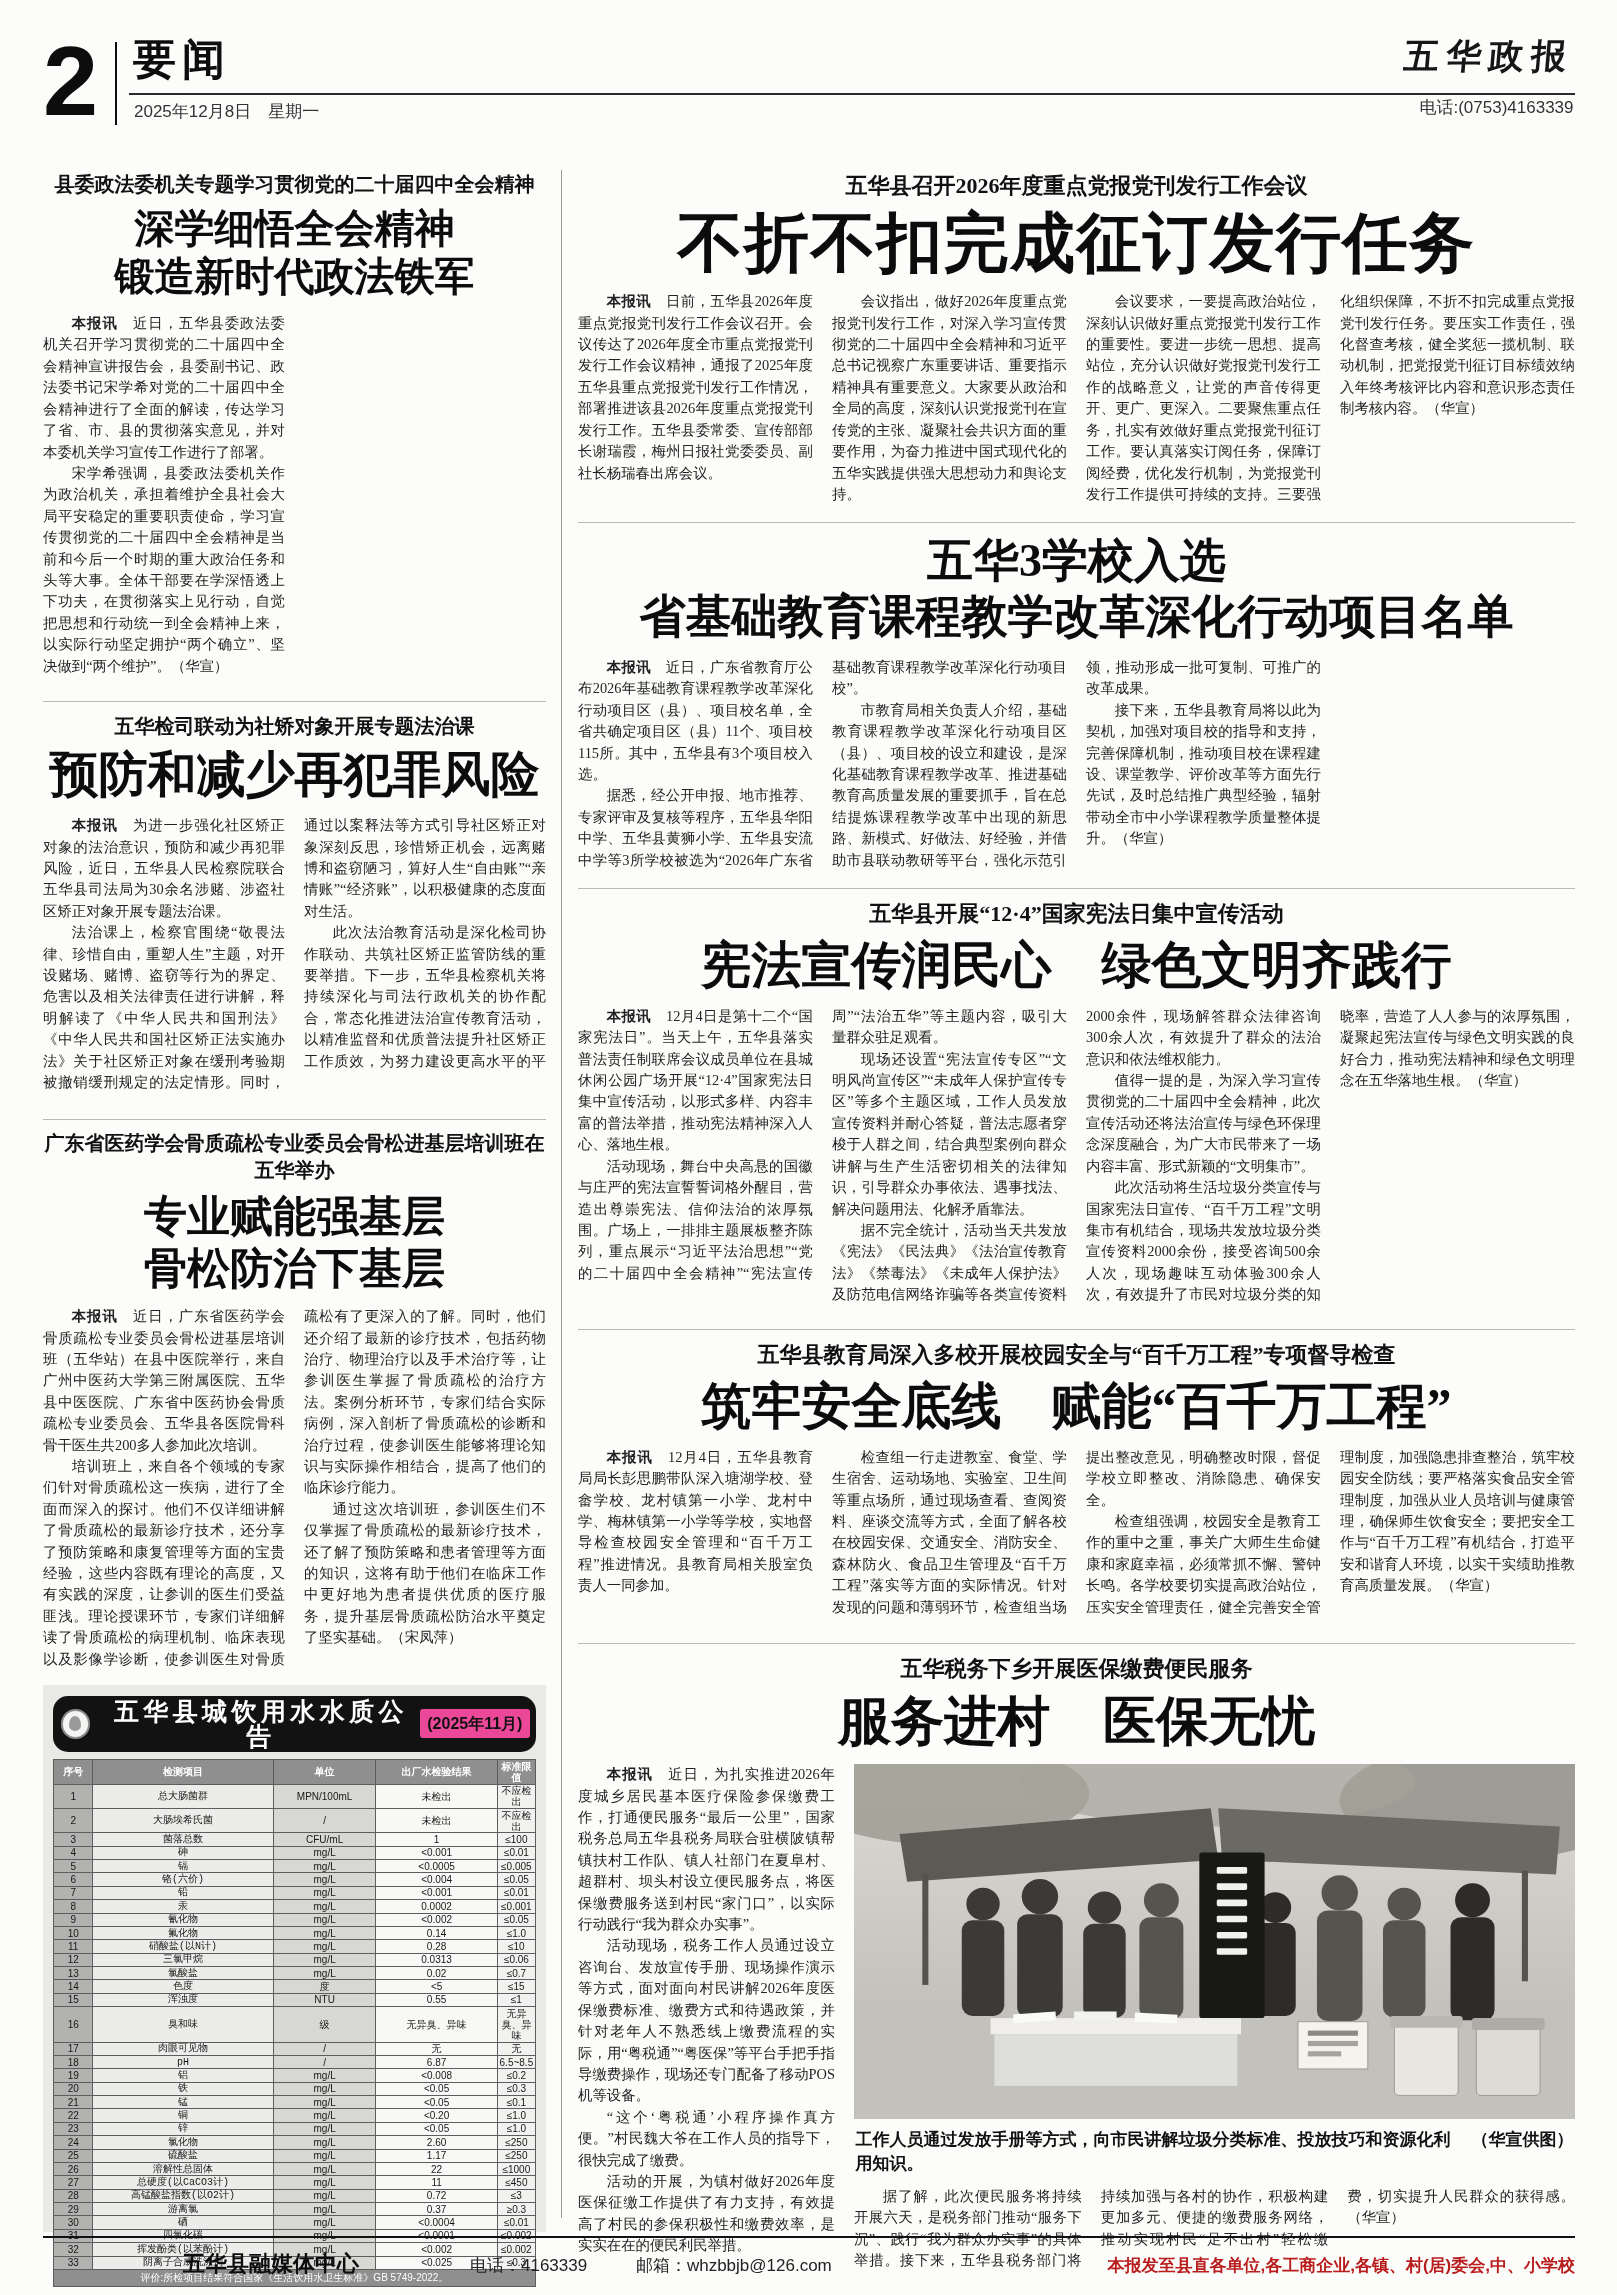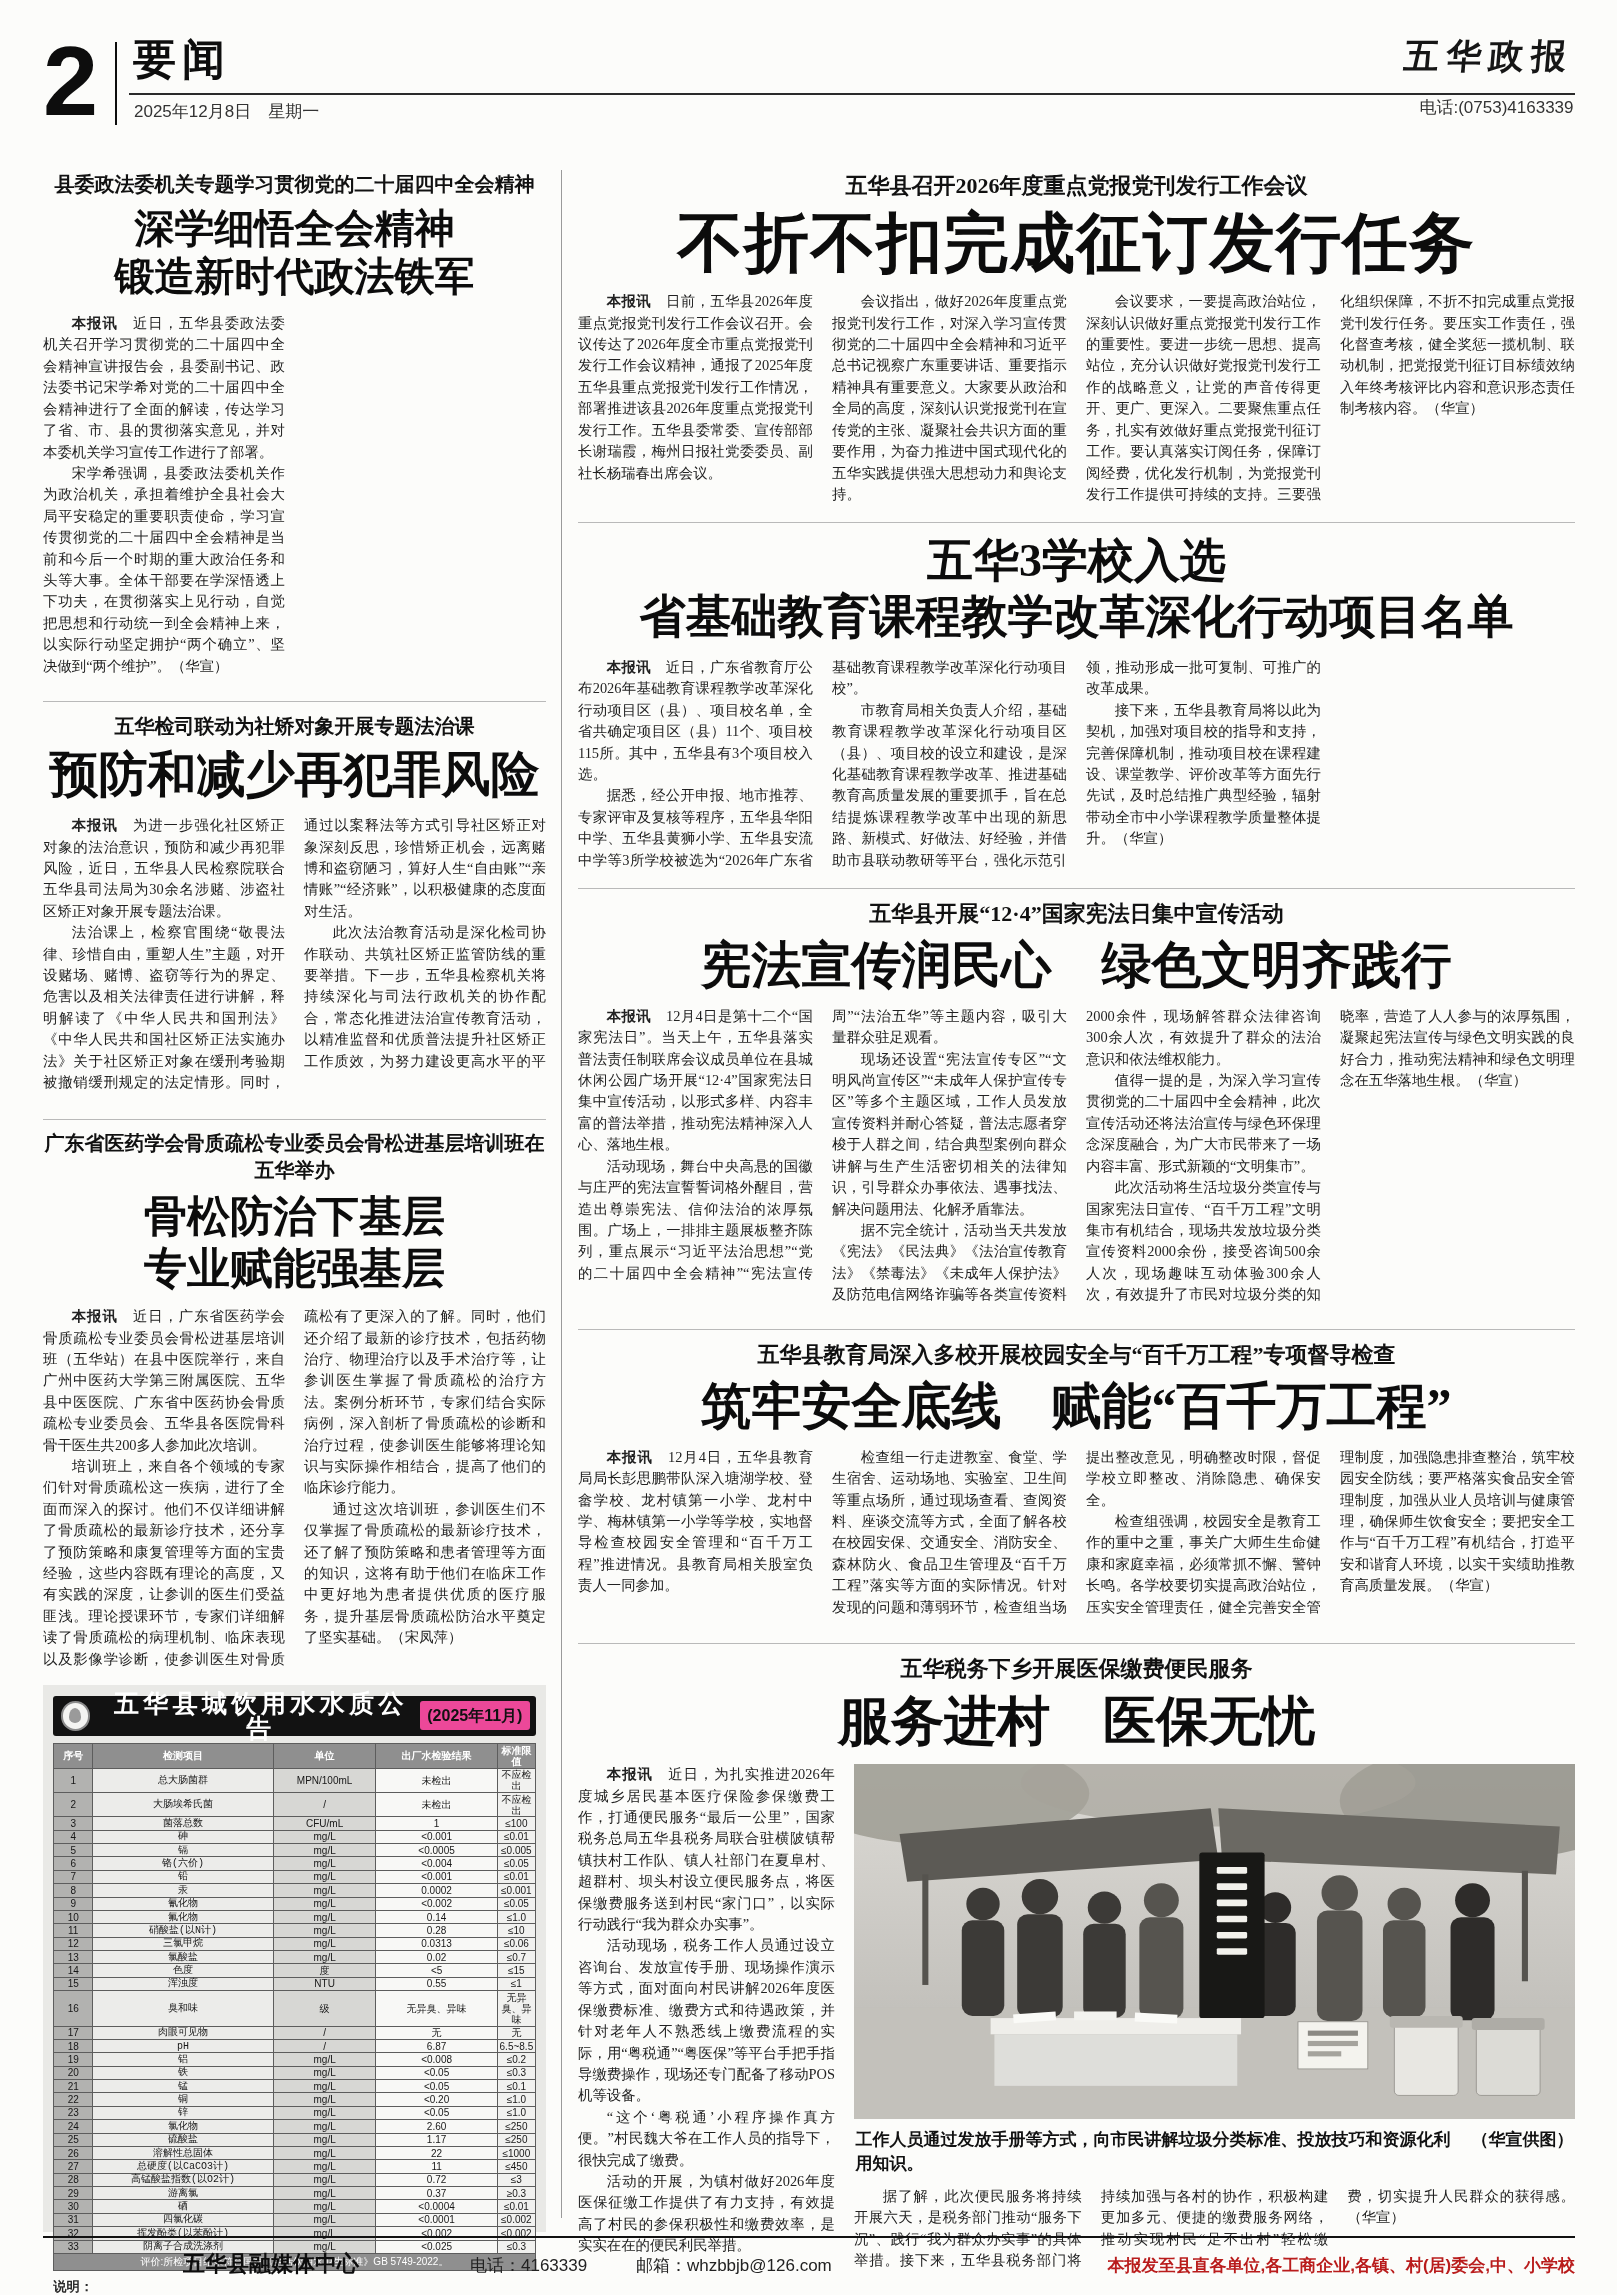--- a/index.html
+++ b/index.html
@@ -51,21 +51,21 @@
   .a8wrap{display:flex;gap:19px;margin-top:5.9px;}
   .a8left{width:257px;height:496px;column-count:1;}
   .a8right{flex:1;min-width:0;}
   .photo{height:355px;position:relative;overflow:hidden;background:#c9c9c5;}
   .caption{display:flex;justify-content:space-between;align-items:baseline;font:700 17px/1.4 "Liberation Sans",sans-serif;color:#111;margin:8.8px 1.5px 10.3px;}
   .caption .credit{white-space:nowrap;margin-left:17.7px;}
   .b-a8b{column-count:3;height:90px;}
 
   
   .panel{margin-top:10.3px;background:#e9e9e6;padding:10.3px 10.3px 7.4px;box-sizing:border-box;height:547px;}
-  .panelbar{display:flex;align-items:center;background:#121212;border-radius:3px;height:40px;padding:0 5.9px 0 7.4px;}
+  .panelbar{display:flex;align-items:center;background:#121212;border-radius:15px;height:56px;padding:0 5.9px 0 7.4px;}
   .plogo{width:29.5px;height:29.5px;border-radius:50%;background:#f4f4f2;border:2.2px solid #8b8b8b;box-sizing:border-box;margin-right:11.8px;position:relative;flex:none;}
   .plogo:after{content:"";position:absolute;left:6.6px;top:5.2px;width:11.8px;height:14.7px;background:#9a9a9a;border-radius:50% 50% 50% 50%/60% 60% 40% 40%;}
   .ptitle{flex:1;color:#fff;font:900 25px/1 "Liberation Sans",sans-serif;letter-spacing:4.4px;text-align:center;}
   .pdate{background:#ec4899;color:#111;font:700 16px/1 "Liberation Sans",sans-serif;padding:6.6px 7.4px;border-radius:2.9px;flex:none;}
   table.wq{width:100%;border-collapse:collapse;margin-top:7.4px;font:10px/1.1 "Liberation Sans",sans-serif;text-align:center;color:#171717;}
   table.wq th,table.wq td{border:0.7px solid #5d5d5d;padding:0.7px 1.5px;height:10.3px;}
   table.wq thead th{background:#8f8f8f;color:#fff;font-weight:700;height:16px;}
   table.wq td.c0{background:#b2b2b0;width:41px;}
   table.wq td.c1{background:#ececea;width:215px;font-family:Liberation Mono, monospace;}
   table.wq td.c2{background:#d7d7d4;width:109px;}
@@ -124,22 +124,22 @@
           <p>法治课上，检察官围绕“敬畏法律、珍惜自由，重塑人生”主题，对开设赌场、赌博、盗窃等行为的界定、危害以及相关法律责任进行讲解，释明解读了《中华人民共和国刑法》《中华人民共和国社区矫正法实施办法》关于社区矫正对象在缓刑考验期被撤销缓刑规定的法定情形。同时，通过以案释法等方式引导社区矫正对象深刻反思，珍惜矫正机会，远离赌博和盗窃陋习，算好人生“自由账”“亲情账”“经济账”，以积极健康的态度面对生活。</p>
           <p>此次法治教育活动是深化检司协作联动、共筑社区矫正监管防线的重要举措。下一步，五华县检察机关将持续深化与司法行政机关的协作配合，常态化推进法治宣传教育活动，以精准监督和优质普法提升社区矫正工作质效，为努力建设更高水平的平安五华、法治五华贡献检察力量。（华宣）</p>
         </div>
     </div>
 
     <hr class="sep">
 
     <div>
       <div class="kicker">广东省医药学会骨质疏松专业委员会骨松进基层培训班在五华举办</div>
       <div class="title t-a6">
+        <div>专业赋能强基层</div>
         <div>骨松防治下基层</div>
-        <div>专业赋能强基层</div>
       </div>
       <div class="body b-a6">
           <p><b>本报讯</b>　近日，广东省医药学会骨质疏松专业委员会骨松进基层培训班（五华站）在县中医院举行，来自广州中医药大学第三附属医院、五华县中医医院、广东省中医药协会骨质疏松专业委员会、五华县各医院骨科骨干医生共200多人参加此次培训。</p>
           <p>培训班上，来自各个领域的专家们针对骨质疏松这一疾病，进行了全面而深入的探讨。他们不仅详细讲解了骨质疏松的最新诊疗技术，还分享了预防策略和康复管理等方面的宝贵经验，这些内容既有理论的高度，又有实践的深度，让参训的医生们受益匪浅。理论授课环节，专家们详细解读了骨质疏松的病理机制、临床表现以及影像学诊断，使参训医生对骨质疏松有了更深入的了解。同时，他们还介绍了最新的诊疗技术，包括药物治疗、物理治疗以及手术治疗等，让参训医生掌握了骨质疏松的治疗方法。案例分析环节，专家们结合实际病例，深入剖析了骨质疏松的诊断和治疗过程，使参训医生能够将理论知识与实际操作相结合，提高了他们的临床诊疗能力。</p>
           <p>通过这次培训班，参训医生们不仅掌握了骨质疏松的最新诊疗技术，还了解了预防策略和患者管理等方面的知识，这将有助于他们在临床工作中更好地为患者提供优质的医疗服务，提升基层骨质疏松防治水平奠定了坚实基础。（宋凤萍）</p>
         </div>
     </div>
 
     <div class="panel">
       <div class="panelbar">

